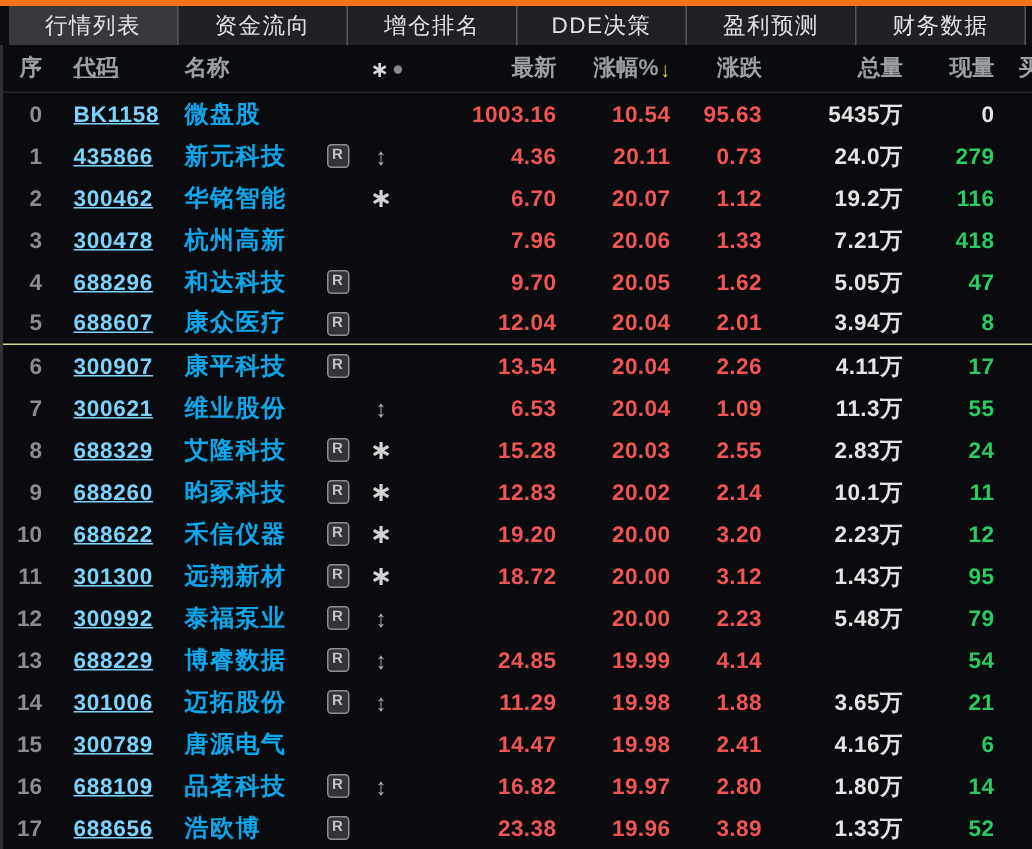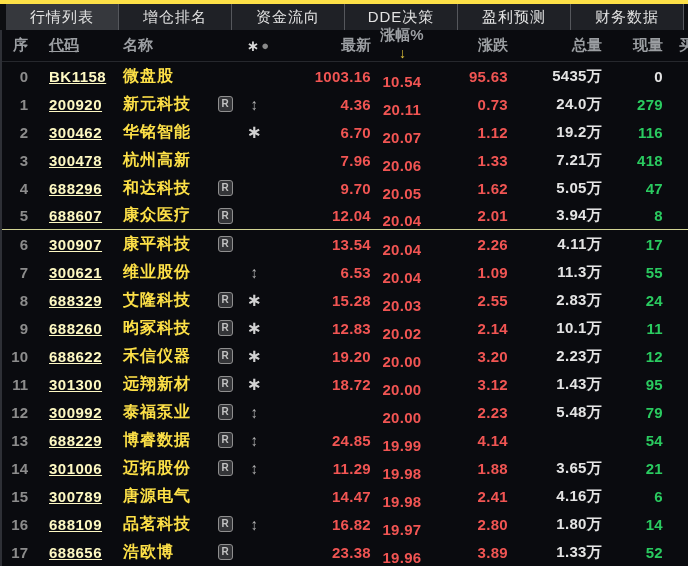--- a/index.html
+++ b/index.html
@@ -5,21 +5,21 @@
   html,body{margin:0;padding:0;}
   body{
     width:688px;height:566px;position:relative;overflow:hidden;
     background:#0a0b0f;
     font-family:"Liberation Sans","DejaVu Sans",sans-serif;
     -webkit-font-smoothing:antialiased;
   }
   
   .tabbar{
     position:absolute;top:0;left:0;width:688px;height:30px;
-    background:#fde047;box-sizing:border-box;padding-top:4px;
+    background:#f97316;box-sizing:border-box;padding-top:4px;
     display:flex;
   }
   .tabbar .lead{width:6px;background:#0d0e11;}
   .tab{
     flex:1;height:26px;background:#1f2126;border-right:1px solid #55575c;
     color:#e2e2e2;font-size:15px;display:flex;align-items:center;justify-content:center;
     cursor:default;letter-spacing:1px;box-sizing:border-box;
   }
   .tab.active{background:#36383d;}
   .tabbar .tail{width:4px;background:#0d0e11;}
@@ -36,29 +36,29 @@
   .row{position:relative;height:28px;box-sizing:border-box;}
   .row.cursor{border-bottom:1px solid #d2d594;}
   
   .c{position:absolute;top:0;height:100%;display:flex;align-items:center;white-space:nowrap;}
   .c-seq {left:0;width:26px;justify-content:flex-end;}
   .c-code{left:47px;text-decoration:underline;}
   .c-name{left:121px;}
   .c-badge{left:215px;width:16px;justify-content:center;}
   .c-icon{left:241px;width:22px;justify-content:center;}
   .c-last{right:317px;width:100px;justify-content:flex-end;}
-  .c-pct {right:241px;width:90px;justify-content:flex-end;flex-direction:column;}
+  .c-pct {right:241px;width:90px;justify-content:flex-end;}
   .c-chg {right:180px;width:80px;justify-content:flex-end;}
   .c-vol {right:86px; width:90px;justify-content:flex-end;}
   .c-cur {right:25px; width:70px;justify-content:flex-end;}
   .c-next{left:677px;width:9px;overflow:hidden;}
   
   .seq{color:#8c8c8c;font-size:15px;font-weight:bold;}
-  .code{color:#fef9c3;font-size:15px;font-weight:bold;letter-spacing:.5px;}
-  .name{color:#fde047;font-size:16px;font-weight:bold;letter-spacing:1px;}
+  .code{color:#7dd3fc;font-size:15px;font-weight:bold;letter-spacing:.5px;}
+  .name{color:#0ea5e9;font-size:16px;font-weight:bold;letter-spacing:1px;}
   .num{font-size:15px;font-weight:bold;letter-spacing:.3px;}
   .up{color:#f15553;}
   .vol{color:#e4e4e4;}
   .cur-green{color:#2acb60;text-align:right;}
   .cur-white{color:#e4e4e4;}
   .rbadge{
     width:13px;height:14px;border:1px solid #8f8f8f;border-radius:3px;
     background:#333437;color:#c2c2c2;font-size:10px;font-weight:bold;
     display:flex;align-items:center;justify-content:center;line-height:1;
   }
@@ -69,22 +69,22 @@
   .sort-arrow{color:#e3c43c;font-size:14px;font-weight:bold;margin-left:1px;}
   .hdr-next{color:#9b9ea2;}
 </style>
 </head>
 <body>
 
 <div class="tabbar">
   <div class="lead"></div>
 
   <div class="tab active">行情列表</div>
+    <div class="tab">资金流向</div>
     <div class="tab">增仓排名</div>
-    <div class="tab">资金流向</div>
     <div class="tab">DDE决策</div>
     <div class="tab">盈利预测</div>
     <div class="tab">财务数据</div>
     <div class="tail"></div>
 </div>
 
 <div class="panel">
   <div class="hdr">
     <span class="c c-seq">序</span>
     <span class="c c-code">代码</span>
@@ -111,21 +111,21 @@
 
     <span class="c c-icon"></span>
     <span class="c c-last num up">1003.16</span>
     <span class="c c-pct  num up">10.54</span>
     <span class="c c-chg  num up">95.63</span>
     <span class="c c-vol  num vol">5435万</span>
     <span class="c c-cur num cur-white">0</span>
   </div>
       <div class="row">
     <span class="c c-seq seq">1</span>
-    <span class="c c-code code">200920</span>
+    <span class="c c-code code">435866</span>
     <span class="c c-name name">新元科技</span>
     <span class="c c-badge">
           <span class="rbadge">R</span>
         </span>
     <span class="c c-icon ico-updown">↕</span>
     <span class="c c-last num up">4.36</span>
     <span class="c c-pct  num up">20.11</span>
     <span class="c c-chg  num up">0.73</span>
     <span class="c c-vol  num vol">24.0万</span>
     <span class="c c-cur num cur-green">279</span>

